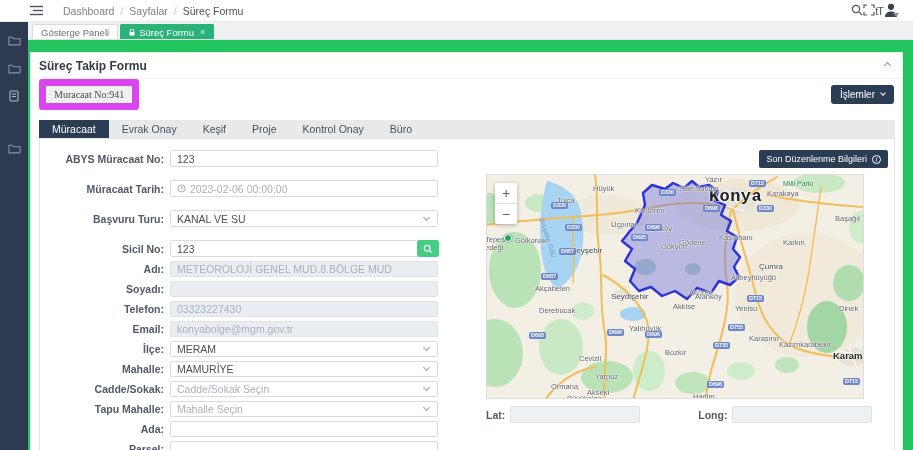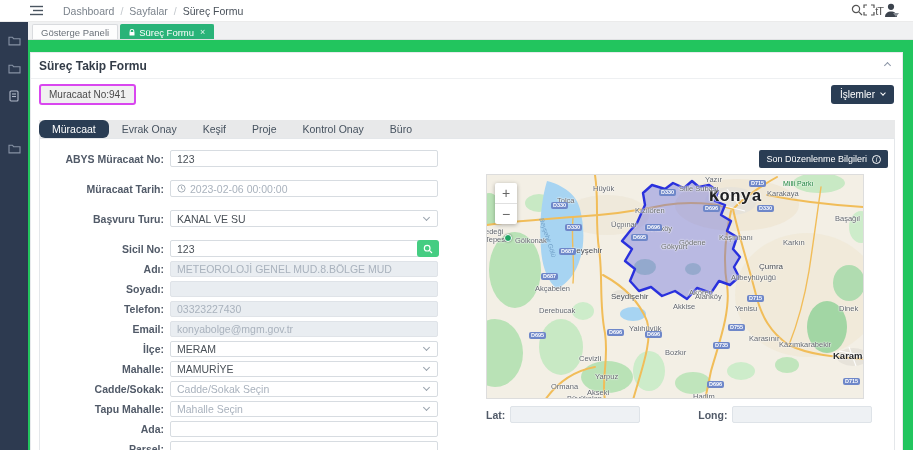--- a/index.html
+++ b/index.html
@@ -27,26 +27,26 @@
   .sb-item{width:28px;height:28px;display:flex;align-items:center;justify-content:center;cursor:pointer;opacity:.85;}
   .sb-item.gap{margin-top:24px;}
 
   
   .main{position:absolute;top:40px;left:28px;width:885px;height:410px;background:#22c55e;}
   .card{position:absolute;left:2px;top:12px;width:873px;height:520px;background:#fff;border:1px solid #e8eaed;box-shadow:0 1px 2px rgba(0,0,0,.05);}
   .card-head{height:26px;display:flex;align-items:center;padding:0 12px 0 8px;border-bottom:1px solid #eef0f2;}
   .card-head h1{font-size:12px;font-weight:700;color:#333c48;}
   .card-head .chev{margin-left:auto;}
   .card-toolbar{height:30px;display:flex;align-items:center;padding:0 8px;}
-  .badge-btn{font-size:10px;color:#4a4a4a;background:#f0f0f0;border:2px solid #d946ef;border-radius:3px;padding:3px 8px;cursor:pointer;}
+  .badge-btn{font-size:10px;color:#4a4a4a;background:#f0f0f0;border:7px solid #d946ef;border-radius:3px;padding:3px 8px;cursor:pointer;font-family:Liberation Serif, serif;}
   .islemler{margin-left:auto;background:#2a3d54;color:#fff;border:none;border-radius:3px;font-size:10px;padding:4px 9px;display:flex;align-items:center;gap:6px;cursor:pointer;}
 
   .ftabs{position:absolute;left:8px;top:67px;width:856px;height:18px;background:#e8e9ea;display:flex;}
   .ftab{height:18px;display:flex;align-items:center;padding:0 13px;font-size:10.5px;color:#46525f;cursor:pointer;}
-  .ftab.active{background:#2a3d54;color:#fff;border-radius:6px;}
+  .ftab.active{background:#2a3d54;color:#fff;}
 
   .panel{position:absolute;left:8px;top:85px;width:856px;height:435px;border:1px solid #e4e7ea;background:#fff;}
 
   
   .fields{padding-top:11px;}
   .frow{display:flex;align-items:center;height:16px;margin-bottom:4px;}
   .frow.tall{height:17px;}
   .frow.gap-lg{margin-bottom:13px;}
   .flabel{width:130px;text-align:right;padding-right:6px;font-size:10.5px;font-weight:700;color:#515a68;white-space:nowrap;}
   .fctl{width:268px;height:100%;display:flex;position:relative;}
@@ -367,21 +367,21 @@
               <path d="M 228,20 L 260,24 M 234,30 L 258,36 M 240,14 L 252,30"></path>
               <path d="M 352,176 L 378,181 M 362,172 L 369,191"></path>
             </g>
             <path d="M 150,48 L 158,30 L 156,18 L 165,10 L 178,14 L 186,8 L 197,13 L 205,6 L 212,12 L 222,10 L 231,16 L 228,26 L 238,30 L 234,40 L 244,46 L 240,56 L 250,62 L 246,74 L 253,82 L 247,92 L 252,102 L 243,110 L 232,106 L 224,118 L 210,113 L 200,124 L 188,116 L 175,121 L 164,112 L 152,116 L 143,106 L 148,94 L 138,86 L 145,74 L 135,66 L 143,56 Z" fill="rgba(105,110,222,0.42)" stroke="#2a31dd" stroke-width="2.4" stroke-linejoin="round"></path>
           </svg>
           <div class="map-labels">
               <span class="mlabel" style="left: 106px; top: 9px;">Hüyük</span>
               <span class="mlabel" style="left: 70px; top: 21px;">Tolca</span>
               <span class="mlabel" style="left: 124px; top: 45px;">Üçpınar</span>
               <span class="mlabel" style="left: 28px; top: 61px;">Gölkonak</span>
-              <span class="mlabel" style="left: -2px; top: 52px; text-align: right;">edeği</span>
+              <span class="mlabel" style="left: -2px; top: 68px; text-align: right;">edeği</span>
               <span class="mlabel" style="left: -2px; top: 60px;">Tepesi</span>
               <span class="mlabel town" style="left: 84px; top: 71px;">Beyşehir</span>
               <span class="mlabel" style="left: 48px; top: 109px;">Akçabelen</span>
               <span class="mlabel" style="left: 52px; top: 131px;">Derebucak</span>
               <span class="mlabel town" style="left: 124px; top: 117px;">Seydişehir</span>
               <span class="mlabel" style="left: 186px; top: 127px;">Akkise</span>
               <span class="mlabel" style="left: 142px; top: 149px;">Yalıhüyük</span>
               <span class="mlabel" style="left: 92px; top: 179px;">Cevizli</span>
               <span class="mlabel" style="left: 108px; top: 197px;">Yarpuz</span>
               <span class="mlabel" style="left: 64px; top: 207px;">Ormana</span>

